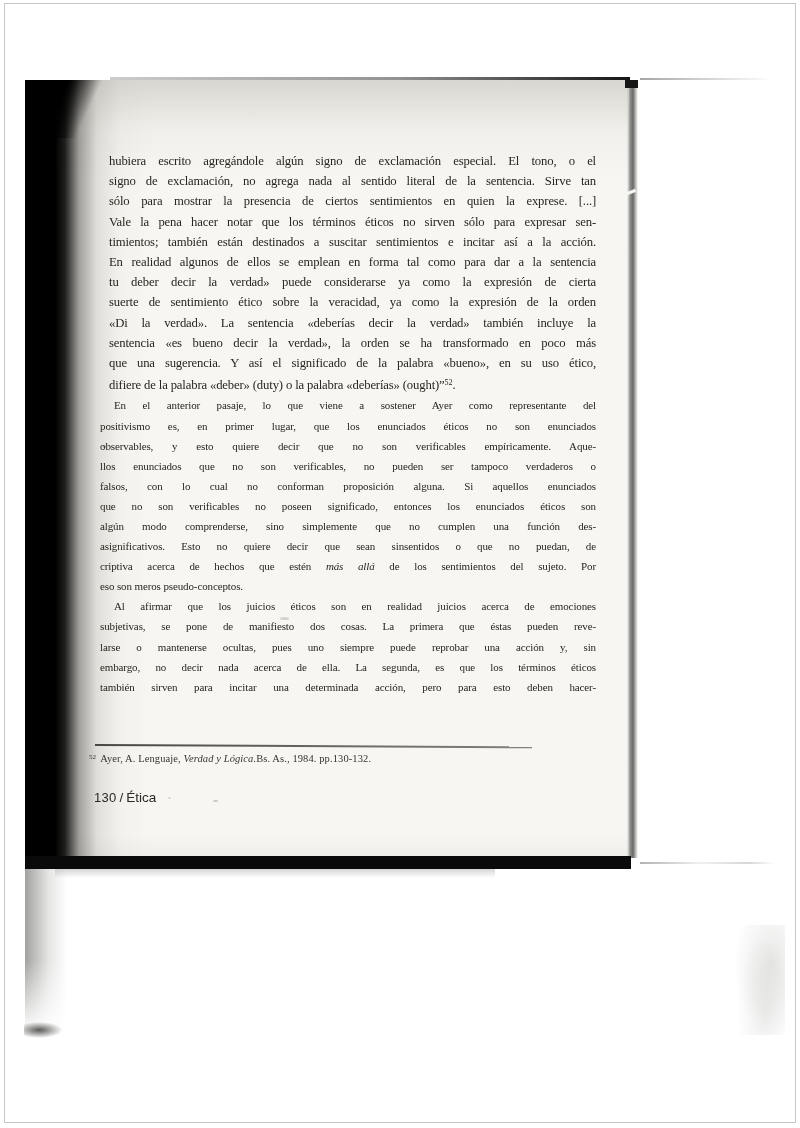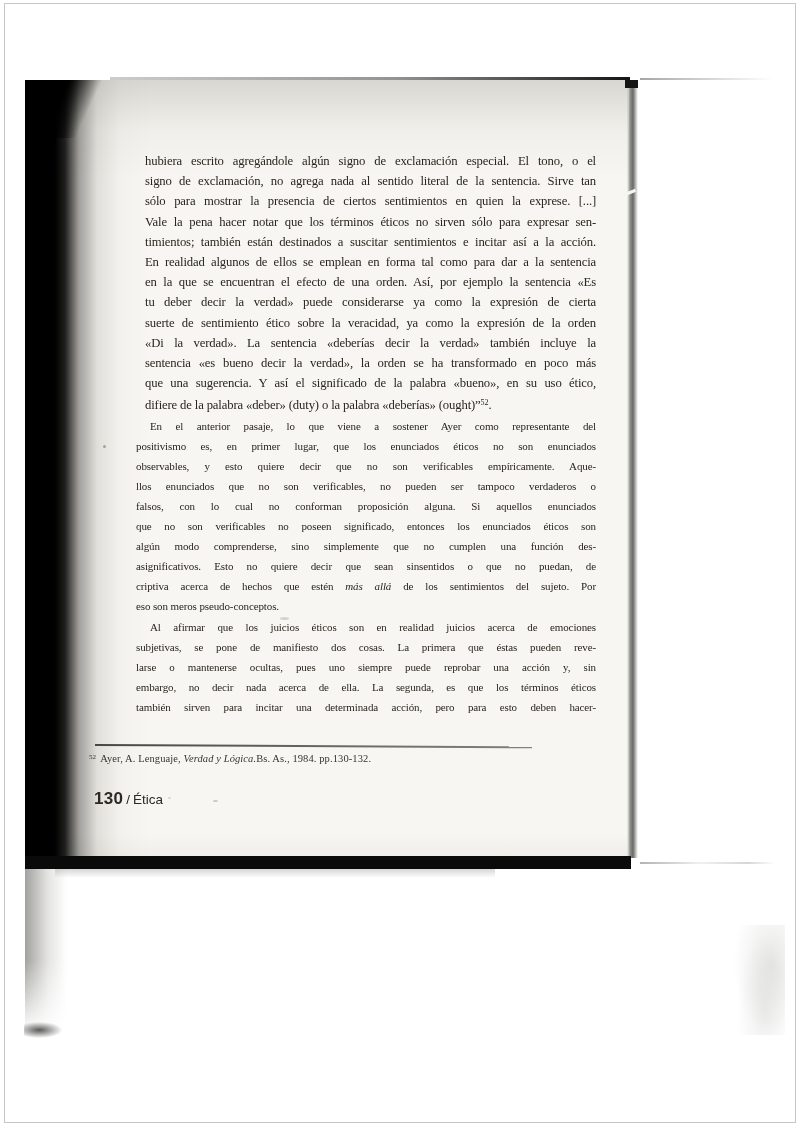--- a/index.html
+++ b/index.html
@@ -69,21 +69,21 @@
     position:absolute;left:733px;top:925px;width:52px;height:110px;
     background:
       radial-gradient(ellipse at 75% 35%,rgba(125,125,120,0.18),rgba(125,125,120,0) 70%),
       radial-gradient(ellipse at 60% 78%,rgba(125,125,120,0.13),rgba(125,125,120,0) 62%);
   }
   
   .textcol{
     position:absolute;left:100px;top:151px;width:496px;color:#2a251e;
   }
   .ln{
-    white-space:nowrap;text-align:justify;text-align-last:justify;margin-left:36px;
+    white-space:nowrap;text-align:justify;text-align-last:justify;
   }
   .q{font-size:12.7px;line-height:20.2px;letter-spacing:-0.15px;padding-left:9px;}
   .b{font-size:11px;line-height:20.1px;letter-spacing:-0.12px;}
   .endp{text-align-last:left;}
   .indent{padding-left:14px;}
   .em{font-style:italic;}
   sup.ref{font-size:8px;letter-spacing:0;vertical-align:4px;}
   
   .fn-rule{
     position:absolute;left:95px;top:744px;width:437px;height:2px;
@@ -93,21 +93,21 @@
   .footnote{
     position:absolute;left:89px;top:753px;width:480px;
     font-size:10.5px;color:#38342d;letter-spacing:0.1px;
   }
   .footnote sup.fnref{font-size:7px;vertical-align:3px;margin-right:4px;}
   .footer{
     position:absolute;left:94px;top:789px;
     font-family:"Liberation Sans","DejaVu Sans",sans-serif;
     font-size:14px;color:#2c2823;
   }
-  .footer .num{font-weight:bold;font-size:17px;letter-spacing:0.3px;}
+  .footer .num{font-weight:normal;font-size:13px;letter-spacing:0.3px;}
   .footer .rest{font-weight:normal;font-size:13.5px;margin-left:3px;}
   
   .speck{position:absolute;border-radius:50%;}
   .sp1{left:103px;top:445px;width:3px;height:3px;background:rgba(70,64,55,0.40);}
   .sp2{left:280px;top:617px;width:9px;height:3px;background:rgba(95,88,76,0.22);}
   .sp3{left:213px;top:800px;width:5px;height:2px;background:rgba(95,88,76,0.30);}
   .sp4{left:168px;top:797px;width:3px;height:2px;background:rgba(95,88,76,0.20);}
 </style>
 </head>
 <body>
@@ -126,21 +126,20 @@
 <div class="br-smudge"></div>
 
 <div class="textcol">
   <div>
       <div class="ln q">hubiera escrito agregándole algún signo de exclamación especial. El tono, o el</div>
       <div class="ln q">signo de exclamación, no agrega nada al sentido literal de la sentencia. Sirve tan</div>
       <div class="ln q">sólo para mostrar la presencia de ciertos sentimientos en quien la exprese. [...]</div>
       <div class="ln q">Vale la pena hacer notar que los términos éticos no sirven sólo para expresar sen-</div>
       <div class="ln q">timientos; también están destinados a suscitar sentimientos e incitar así a la acción.</div>
       <div class="ln q">En realidad algunos de ellos se emplean en forma tal como para dar a la sentencia</div>
-      <div class="ln q">en la que se encuentran el efecto de una orden. Así, por ejemplo la sentencia «Es</div>
       <div class="ln q">tu deber decir la verdad» puede considerarse ya como la expresión de cierta</div>
       <div class="ln q">suerte de sentimiento ético sobre la veracidad, ya como la expresión de la orden</div>
       <div class="ln q">«Di la verdad». La sentencia «deberías decir la verdad» también incluye la</div>
       <div class="ln q">sentencia «es bueno decir la verdad», la orden se ha transformado en poco más</div>
       <div class="ln q">que una sugerencia. Y así el significado de la palabra «bueno», en su uso ético,</div>
     </div>
   <div class="ln q endp"><span>difiere de la palabra «deber» (duty) o la palabra «deberías» (ought)”</span><sup class="ref">52</sup><span>.</span></div>
 
   <div>
       <div class="ln b indent">En el anterior pasaje, lo que viene a sostener Ayer como representante del</div>

